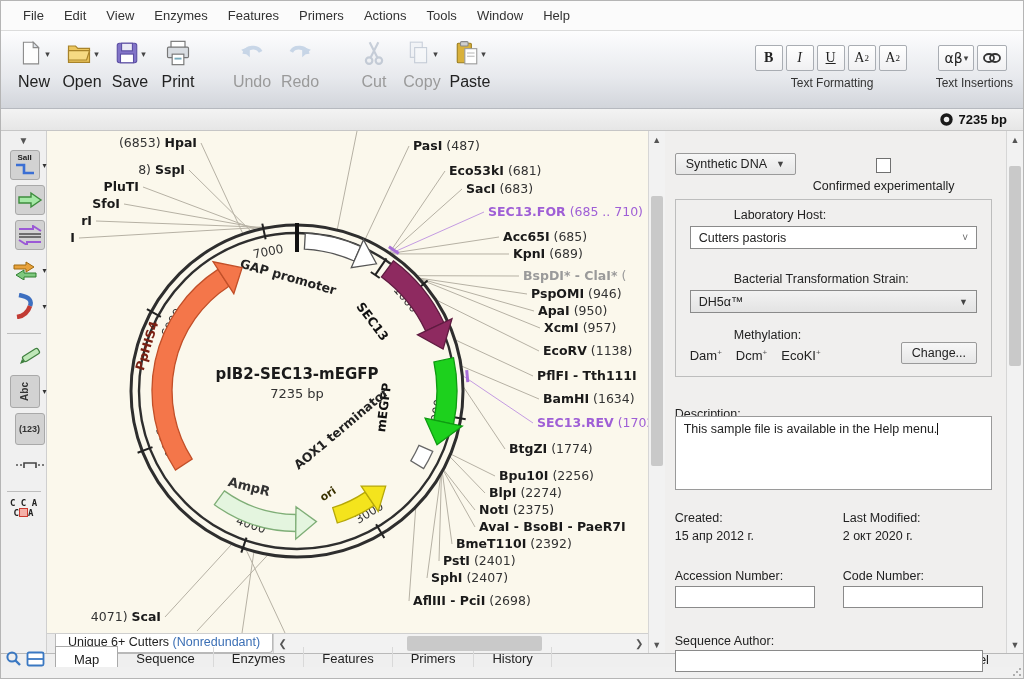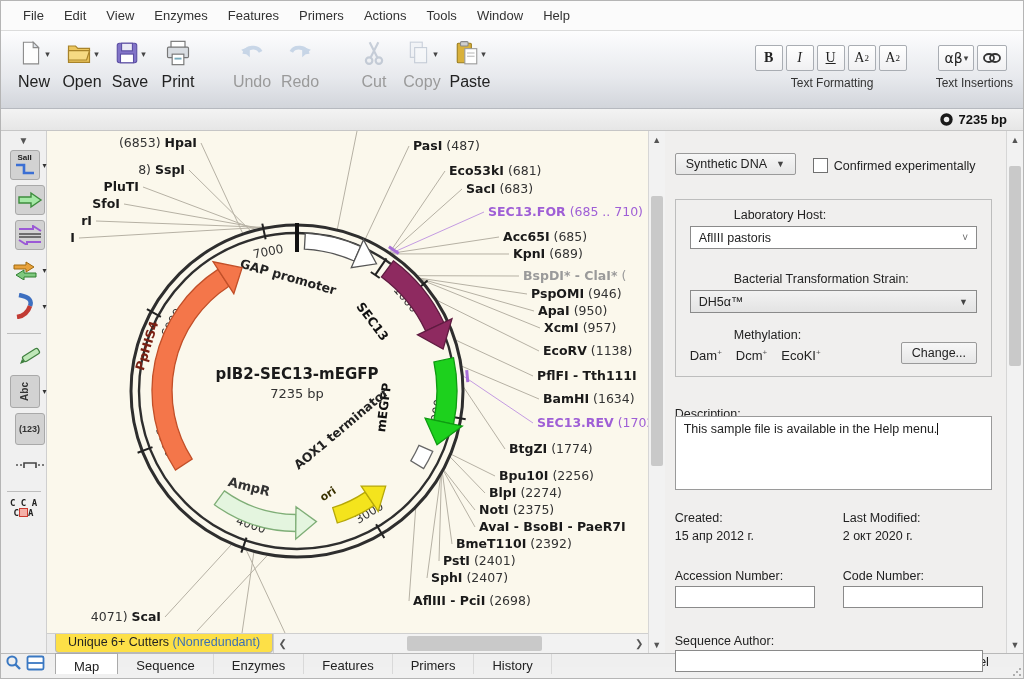--- a/index.html
+++ b/index.html
@@ -47,56 +47,56 @@
   .tool-sep { width:34px; border-top:1px solid #bdbdbd; margin:6px 0; }
   .abc-v { font-size:10px; font-weight:bold; color:#333; transform:rotate(-90deg); padding:8px 0; }
   .n123 { font-size:9px; font-weight:bold; color:#333; padding:8px 0; }
   .cca { font-family:"DejaVu Sans Mono","Liberation Mono",monospace; font-size:9px; font-weight:bold; color:#222; line-height:10px; text-align:center; }
   .cca .redbox { display:inline-block; width:9px; height:9px; background:#f4b0a8; border:1px solid #cc3a2e; vertical-align:-1px; }
 
   
   .canvas-col { width:602px; display:flex; flex-direction:column; }
   .canvas { position:relative; height:502px; background:#fbf8ec; overflow:hidden; }
   .strip { height:20px; background:#ececec; border-top:1px solid #cfcfcf; display:flex; align-items:stretch; }
-  .cutters-tab { margin-left:8px; background:#fde047; border:1px solid #b9b9b9; border-top:none; border-radius:0 0 4px 4px; padding:1px 12px 0 12px; font-size:12.5px; color:#222; white-space:nowrap; }
+  .cutters-tab { margin-left:8px; background:#ffffff; border:1px solid #b9b9b9; border-top:none; border-radius:0 0 4px 4px; padding:1px 12px 0 12px; font-size:12.5px; color:#222; white-space:nowrap; }
   .blue { color:#3b6fb5; }
   .hscroll { flex:1; display:flex; align-items:stretch; background:#f2f2f2; border-left:1px solid #d0d0d0; }
   .hs-arrow { width:17px; display:flex; align-items:center; justify-content:center; color:#555; font-size:10px; background:#f2f2f2; }
   .hs-track { flex:1; position:relative; }
   .hs-thumb { position:absolute; top:2px; bottom:2px; left:34%; width:40%; background:#c9c9c9; border-radius:2px; }
 
   
   .vscroll { width:17px; background:#f2f2f2; border-left:1px solid #d6d6d6; display:flex; flex-direction:column; }
   .vs-arrow { height:17px; display:flex; align-items:center; justify-content:center; color:#555; font-size:9px; }
   .vs-track { flex:1; position:relative; }
   .vs-thumb { position:absolute; left:2px; right:2px; background:#c9c9c9; border-radius:2px; }
 
   
   .panel { width:342px; background:#f0efee; position:relative; font-size:12.5px; color:#222; }
   .p-abs { position:absolute; }
   .btn { background:linear-gradient(#f7f7f7,#e6e6e6); border:1px solid #9a9a9a; border-radius:2px; font-size:12.5px; color:#222; padding:3px 10px; }
   .ddbtn { display:inline-flex; align-items:center; gap:8px;justify-content:space-between; }
-  .cbrow { display:flex; align-items:center; gap:6px; }
+  .cbrow { display:flex; align-items:center; gap:6px;flex-direction:column; }
   .cb { width:15px; height:15px; background:#fff; border:1px solid #707070; display:inline-flex; align-items:center; justify-content:center; font-size:12px; color:#2f6fbd; font-weight:bold; }
   .groupbox { position:absolute; left:10px; right:14px; top:68px; height:178px; border:1px solid #bdbdbd; }
   .g-lbl { position:absolute; left:14px; font-size:12.5px; color:#222;padding-left:44px; }
   .combo { position:absolute; left:14px; right:14px; height:23px; background:#fff; border:1px solid #8a8a8a; display:flex; align-items:center; justify-content:space-between; padding:0 8px; font-size:12.5px; }
   .combo .chev2 { color:#666; font-size:10px; }
   .combo.gray { background:linear-gradient(#f2f2f2,#e3e3e3); }
   .meth { position:absolute; left:14px; font-size:13px; color:#222; }
   .meth sup { font-size:8px; color:#555; }
   .change-btn { position:absolute; right:14px; }
   .descbox { position:absolute; left:10px; right:14px; top:285px; height:74px; background:#fff; border:1px solid #9a9a9a; padding:5px 8px; font-size:12.5px; overflow:hidden; }
   .descbox .t { font-weight:bold; margin-bottom:10px; }
   .caret { display:inline-block; width:1px; height:12px; background:#111; vertical-align:-2px; }
   .field-lbl { font-size:12.5px; color:#222; }
   .tinput { background:#fff; border:1px solid #8a8a8a; height:22px; width:140px; }
 
   
-  .tabbar { height:14px; background:#efefef; border-top:1px solid #b9b9b9; display:flex; align-items:flex-start; }
+  .tabbar { height:14px; background:#efefef; border-top:1px solid #b9b9b9; display:flex; align-items:flex-end; }
   .tb-icons { display:flex; align-items:center; padding:0 4px; gap:4px; }
   .tabs { display:flex; align-items:stretch; margin-left:6px; }
   .tab { padding:4px 18px 0 18px; font-size:13px; color:#222; border-right:1px solid #d9d9d9; cursor:default; }
   .tab.active { background:#fff; border:1px solid #aaa; border-bottom:none; margin-top:-1px; padding-top:5px; font-weight:normal; }
   .tab-spacer { flex:1; }
   .descpanel-cb { display:flex; align-items:center; gap:7px; padding-right:34px; font-size:13px; }
   .grip { position:absolute; right:2px; bottom:2px; }
 </style>
 </head>
 <body>
@@ -486,21 +486,21 @@
           </button>
       </div>
       <div class="p-abs cbrow" style="left:148px;top:27px;">
         <span class="cb"></span>
         <span>Confirmed experimentally</span>
       </div>
 
       <div class="groupbox">
         <div class="g-lbl" style="top:8px;">Laboratory Host:</div>
         <div class="combo" style="top:26px;">
-          <span>AflIII pastoris</span>
+          <span>Cutters pastoris</span>
             <span class="chev2">˅</span>
         </div>
         <div class="g-lbl" style="top:72px;">Bacterial Transformation Strain:</div>
         <div class="combo gray" style="top:90px;">
           <span>DH5α™</span>
             <span class="dd-arrow">▼</span>
         </div>
         <div class="g-lbl" style="top:128px;">Methylation:</div>
         <div class="meth" style="top:148px;" id="methRow"><span style="margin-right:14px;">Dam<sup>+</sup></span><span style="margin-right:14px;">Dcm<sup>+</sup></span><span style="margin-right:14px;">EcoKI<sup>+</sup></span></div>
         <button class="btn change-btn" style="top:142px;">Change...</button>

